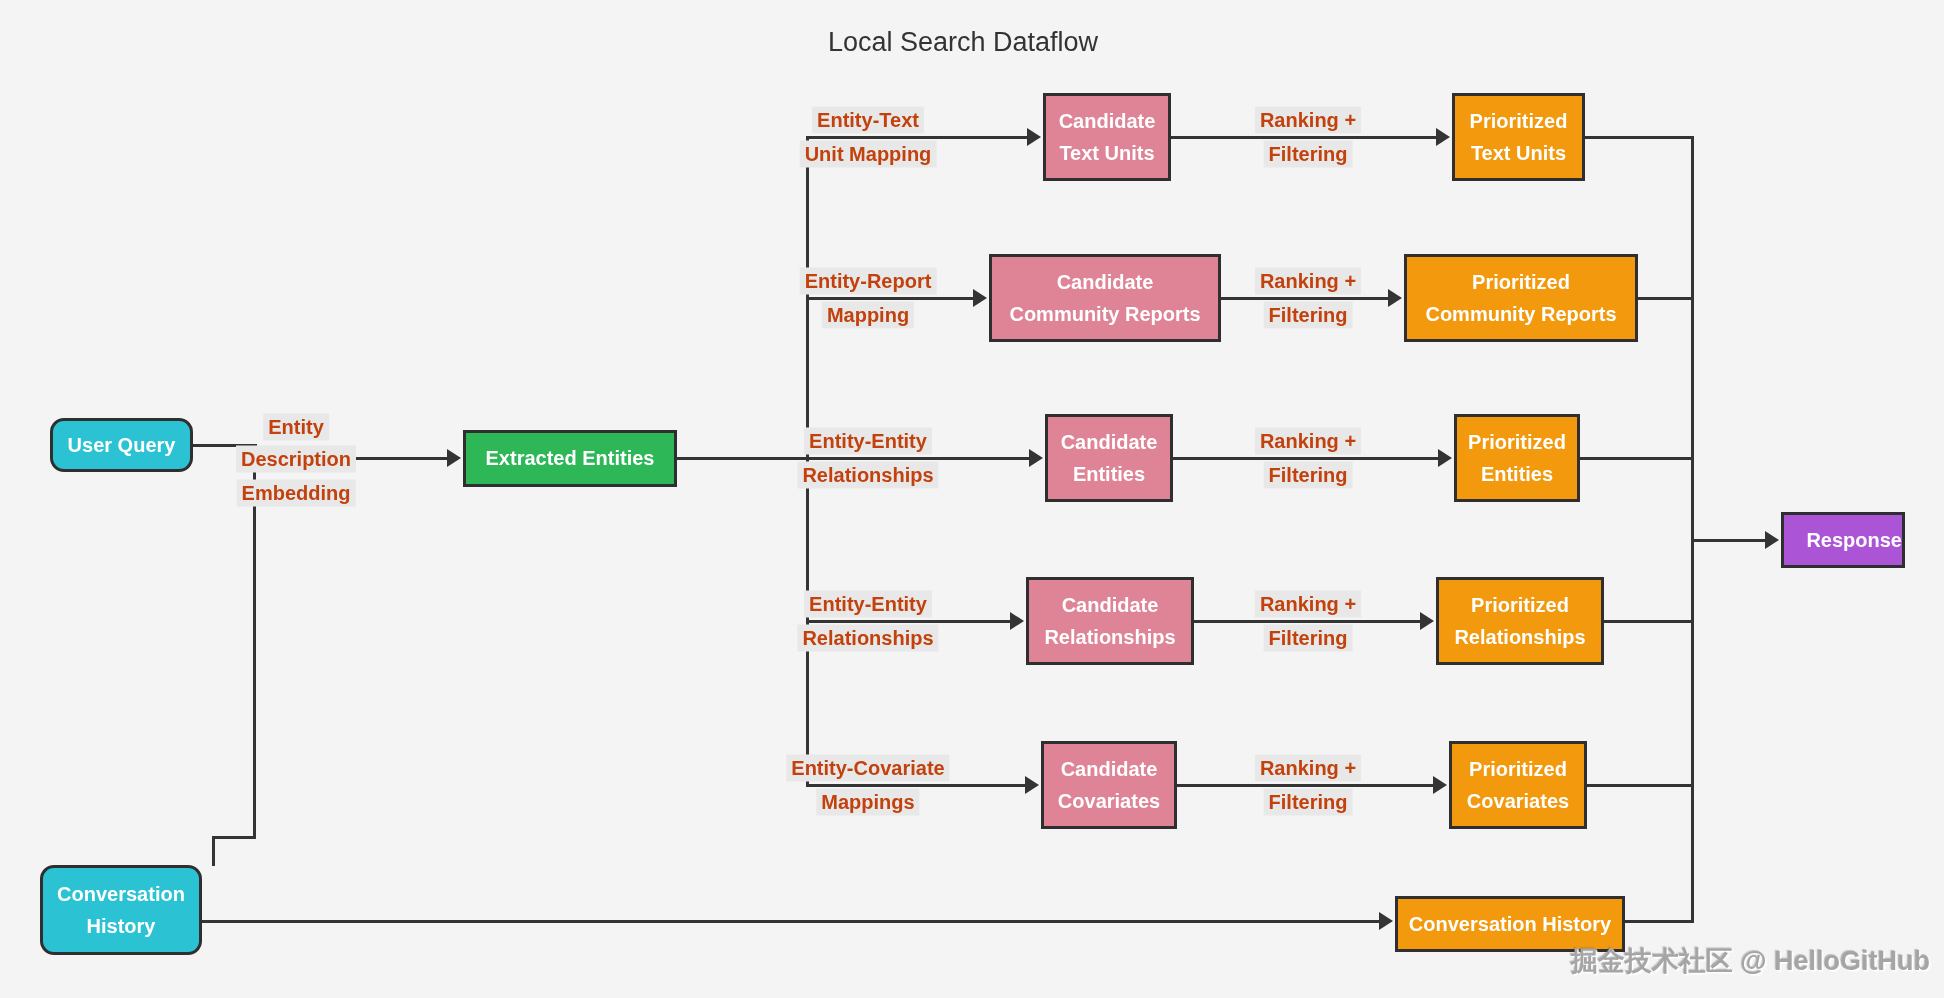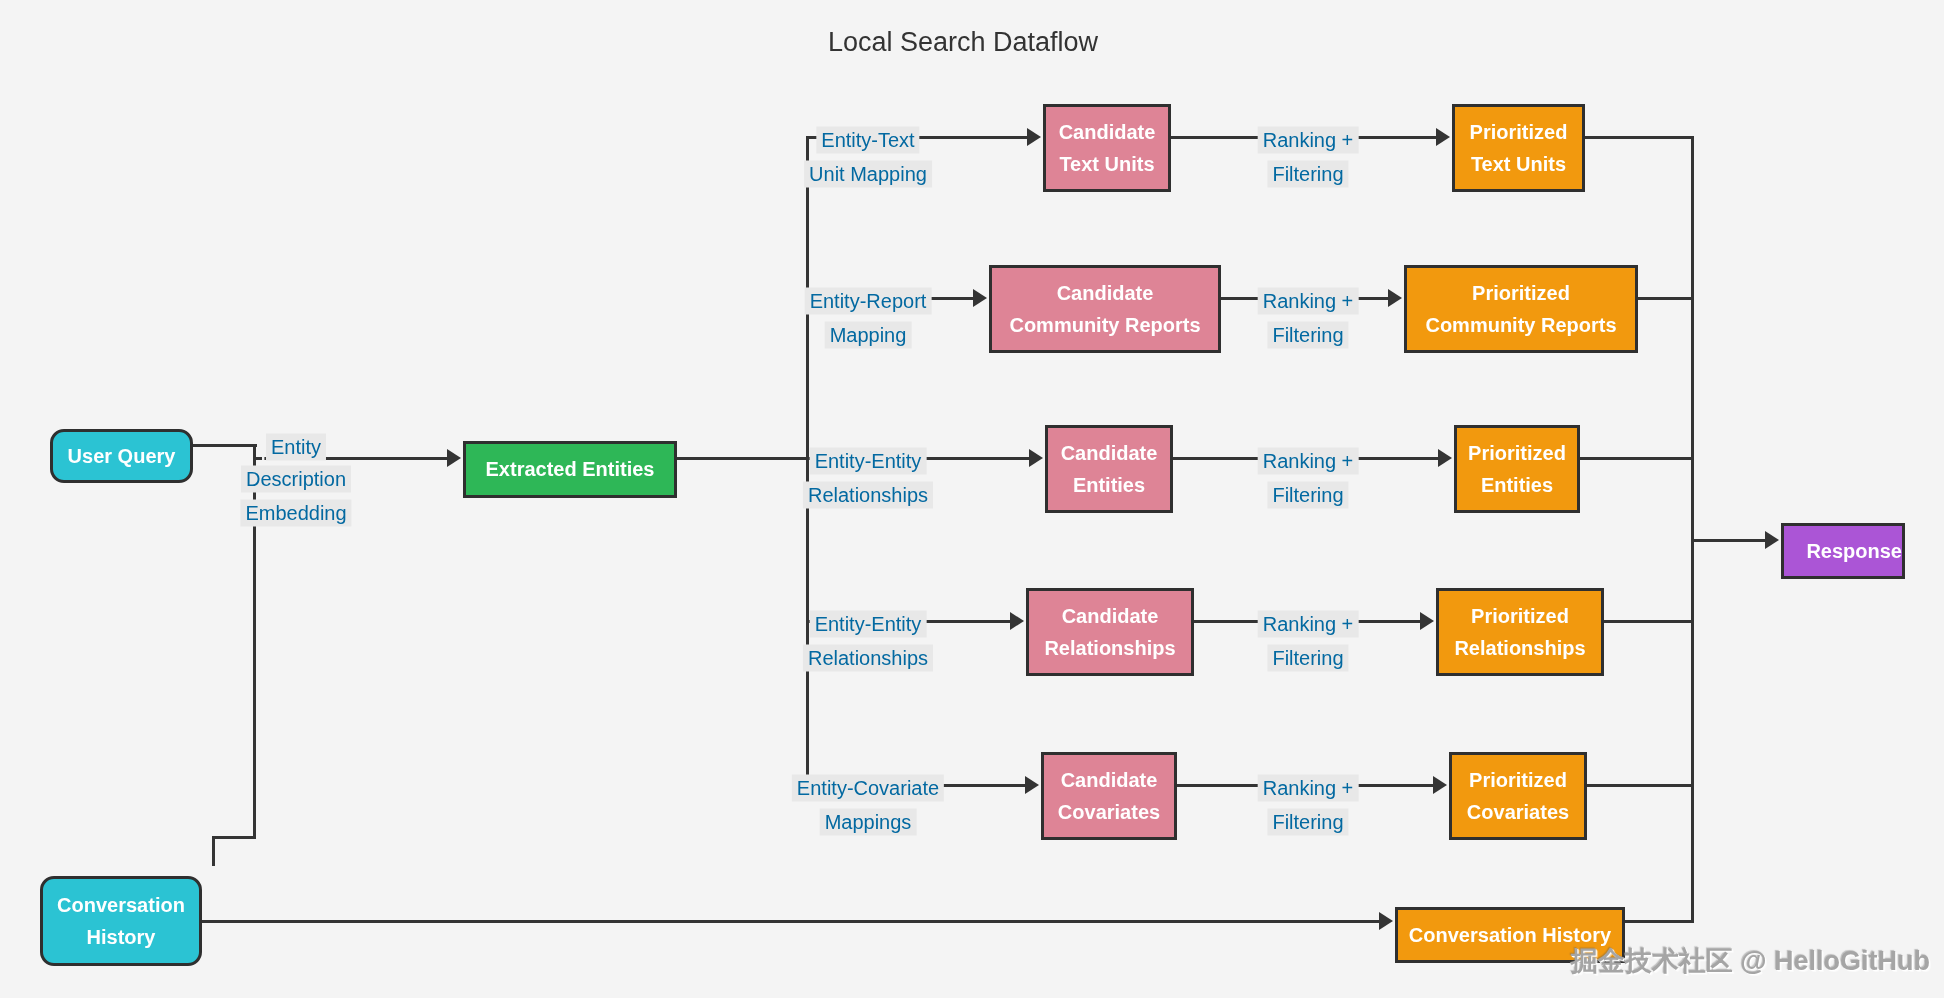--- a/index.html
+++ b/index.html
@@ -5,28 +5,28 @@
   html,body{margin:0;padding:0;background:#f4f4f4;}
   .canvas{position:relative;width:1944px;height:998px;background:#f4f4f4;overflow:hidden;
           font-family:"Liberation Sans","DejaVu Sans",sans-serif;}
   .title{position:absolute;transform:translateX(-50%);font-size:27px;color:#333;font-weight:400;white-space:nowrap;}
   .hline{position:absolute;height:3px;background:#343434;}
   .vline{position:absolute;width:3px;background:#343434;}
   .dline{position:absolute;height:0;border-top:3px dashed #343434;}
   .tri{position:absolute;width:0;height:0;border-top:9px solid transparent;border-bottom:9px solid transparent;border-left:14px solid #343434;}
   .box{position:absolute;box-sizing:border-box;border:3px solid #2f2f2f;display:flex;flex-direction:column;
        align-items:center;justify-content:center;color:#fff;font-weight:bold;font-size:20px;line-height:1.62;
-       text-align:center;white-space:nowrap;margin-top:11px;}
+       text-align:center;white-space:nowrap;}
   .box-cyan{background:#2bc3d3;border-radius:14px;}
   .box-green{background:#2eb757;}
   .box-pink{background:#de8496;}
   .box-orange{background:#f2990e;}
   .box-purple{background:#ab55d6;align-items:flex-end;}
-  .elabel{position:absolute;transform:translate(-50%,-50%);background:#e8e8e8;color:#0369a1;font-weight:normal;
-          font-size:20px;padding:1px 5px;white-space:nowrap;line-height:1.25;margin-top:20px;}
+  .elabel{position:absolute;transform:translate(-50%,-50%);background:#e8e8e8;color:#c2410c;font-weight:bold;
+          font-size:20px;padding:1px 5px;white-space:nowrap;line-height:1.25;}
   .watermark{position:absolute;font-size:27px;font-weight:bold;color:#a5a5a5;white-space:nowrap;
              text-shadow:1px 1px 0 #ffffff,2px 2px 1px rgba(255,255,255,.65),-1px -1px 1px rgba(90,90,90,.35);}
 </style>
 </head>
 <body>
 
 <div class="canvas">
 
   <div class="title" style="left:963px;top:27px;">Local Search Dataflow</div>
 

